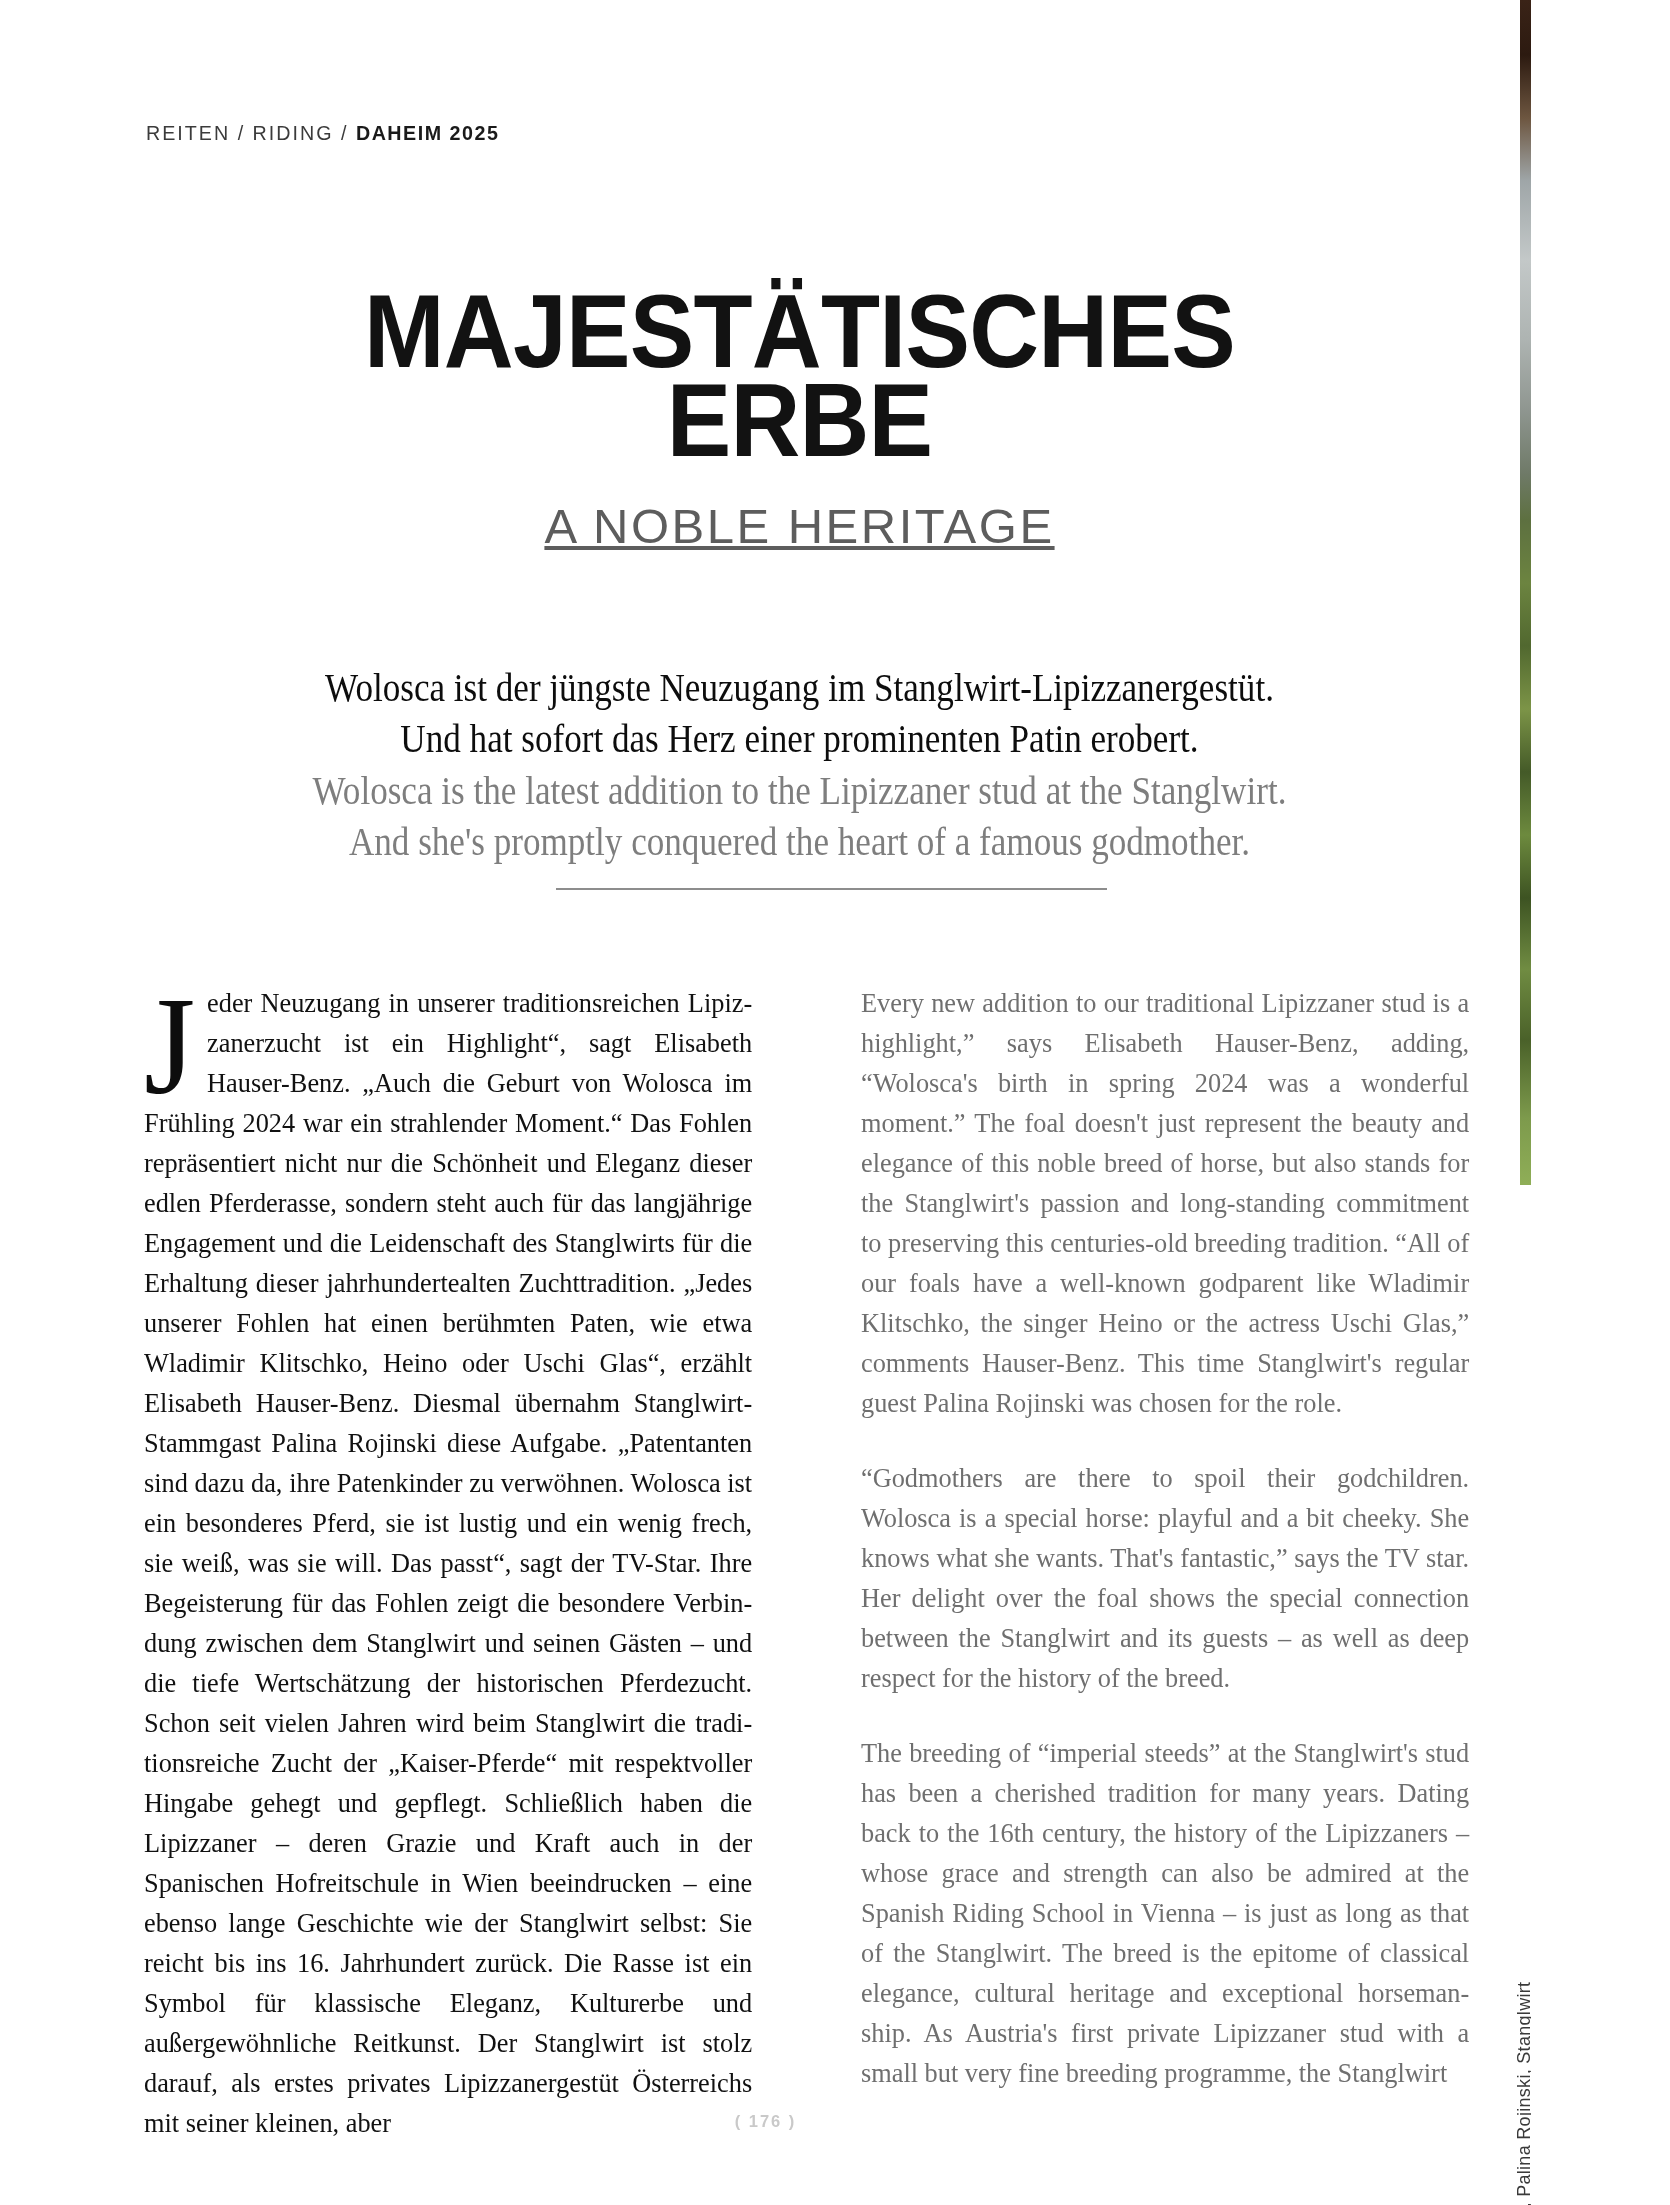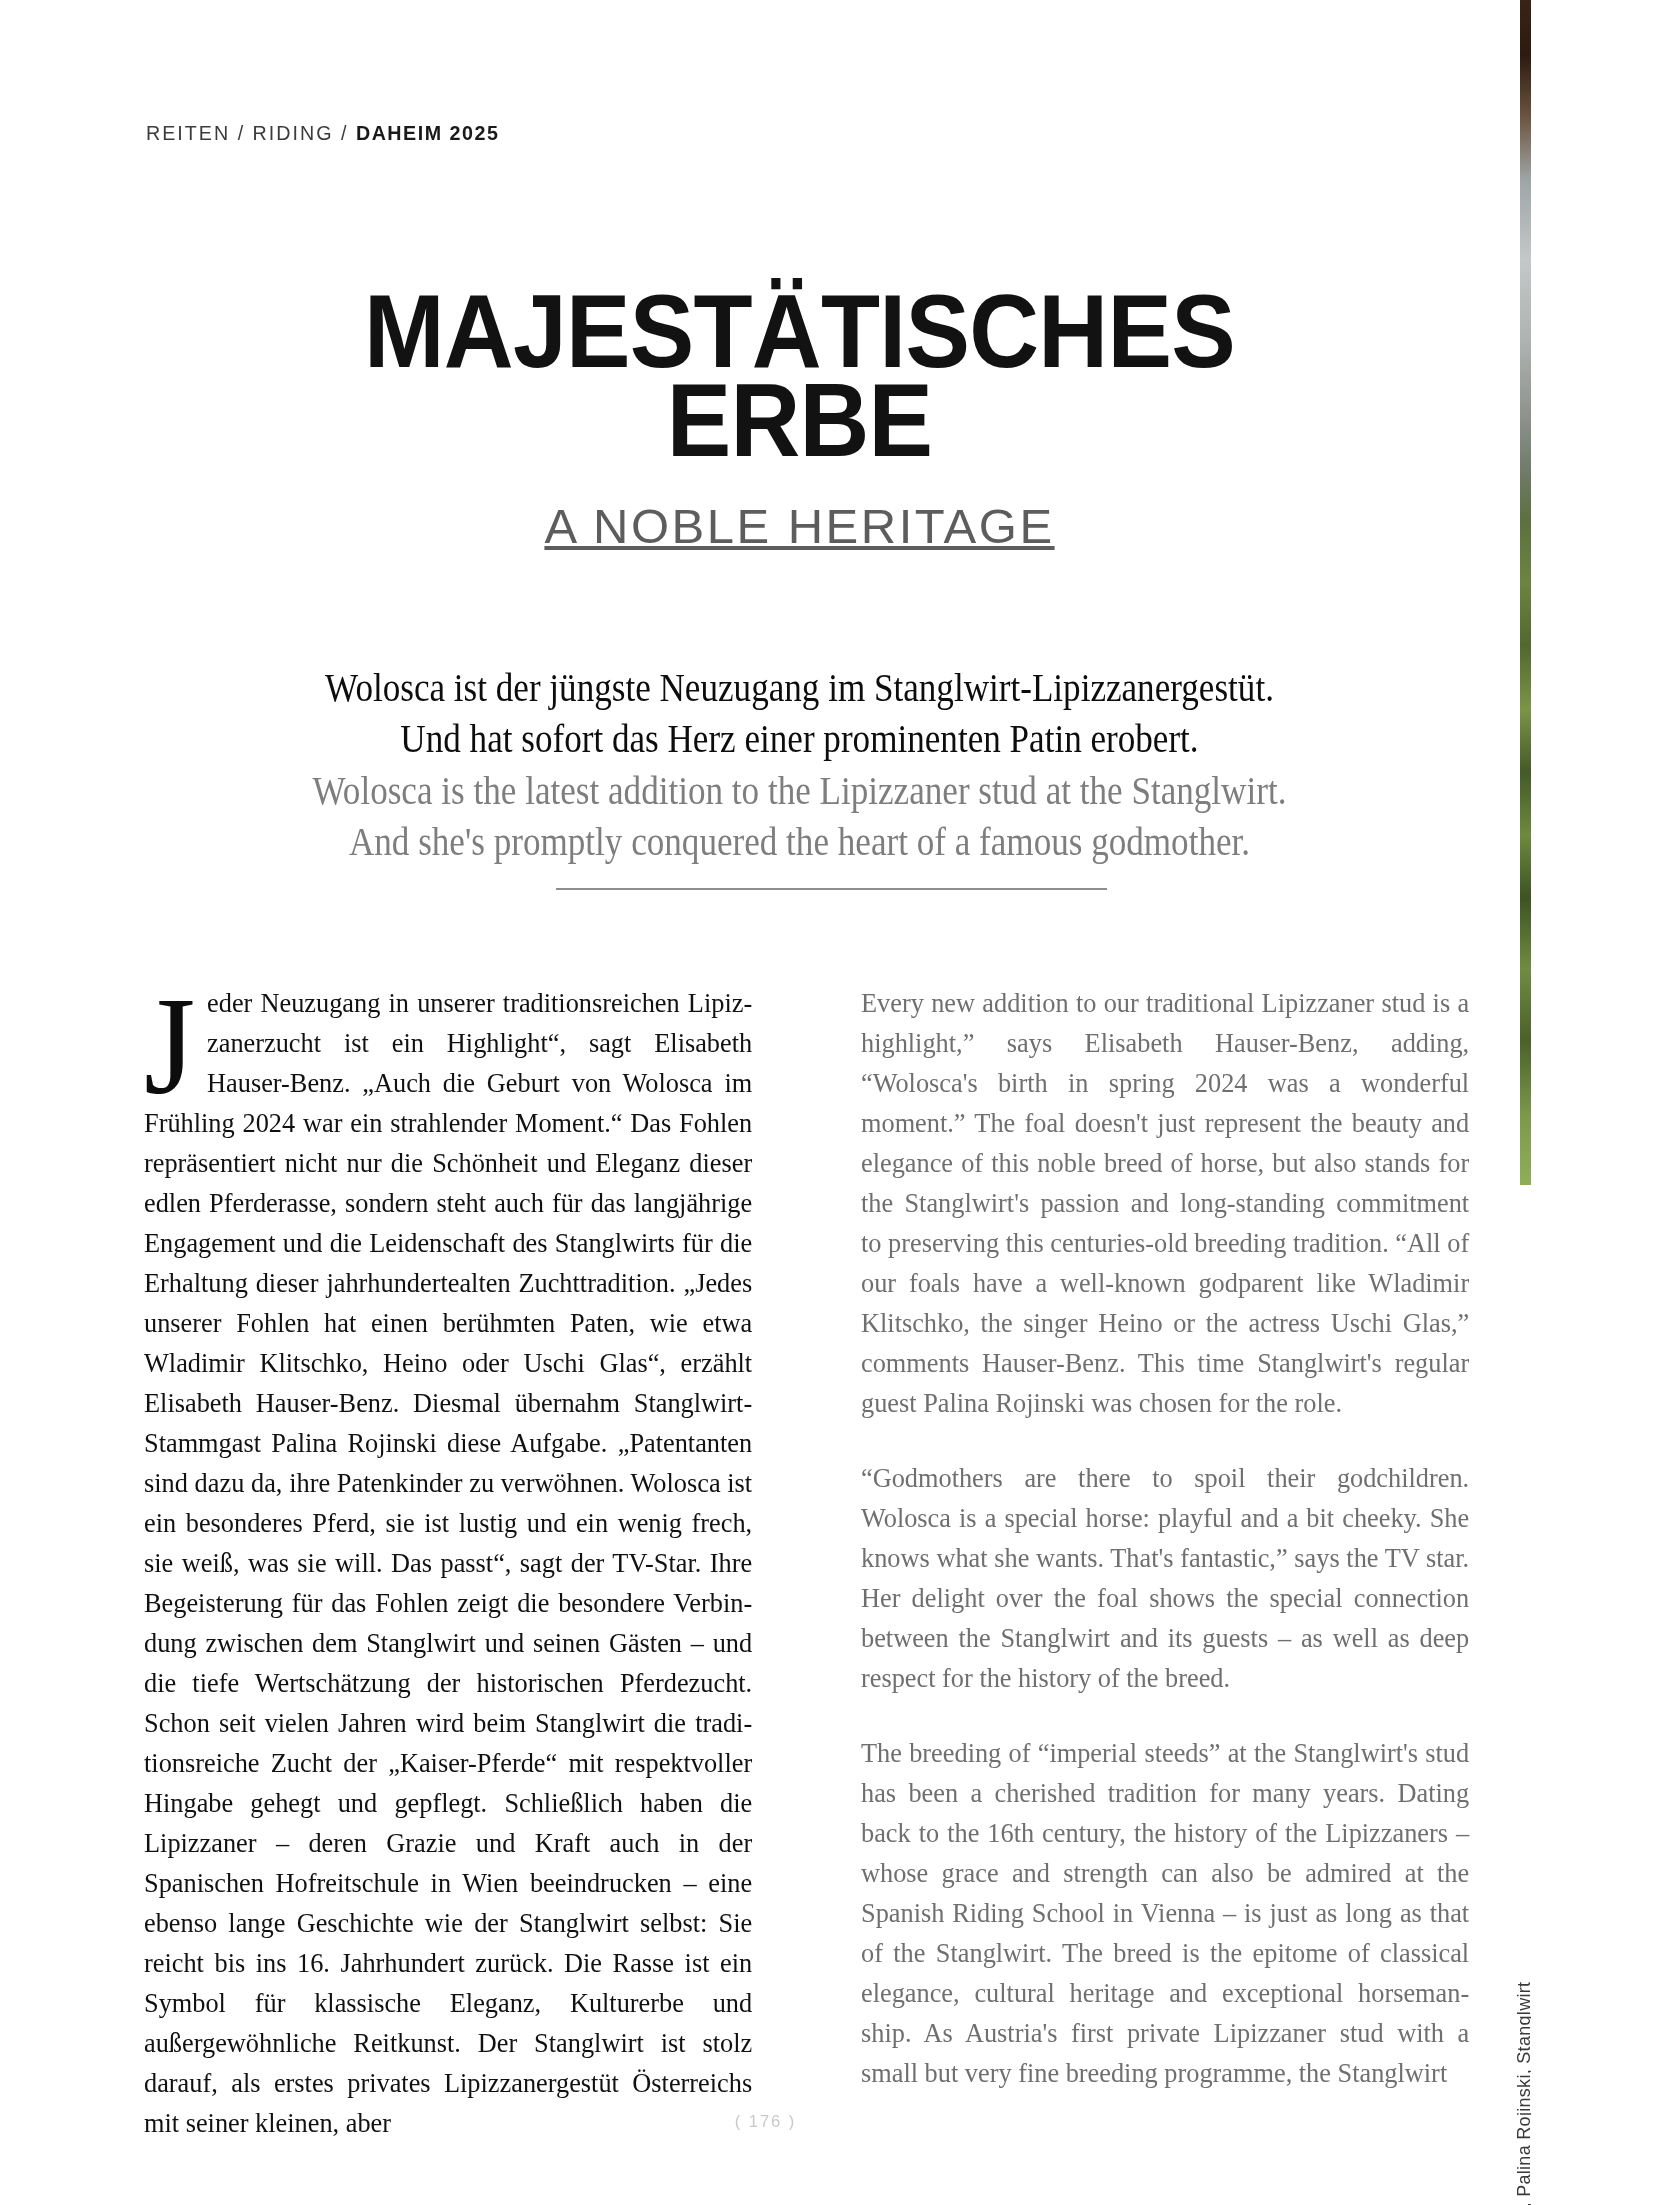--- a/index.html
+++ b/index.html
@@ -168,21 +168,21 @@
   
   .folio {
     position: absolute;
     left: 0;
     right: 0;
     top: 2112px;
     text-align: center;
     font-size: 16.5px;
     letter-spacing: 2px;
     color: #c9c9c9;
-    font-weight: 400;
+    font-weight: 700;
   }
 </style>
 </head>
 <body>
 
 <div class="page">
 
   <div class="edge-bleed"></div>
 
   <div class="kicker">

